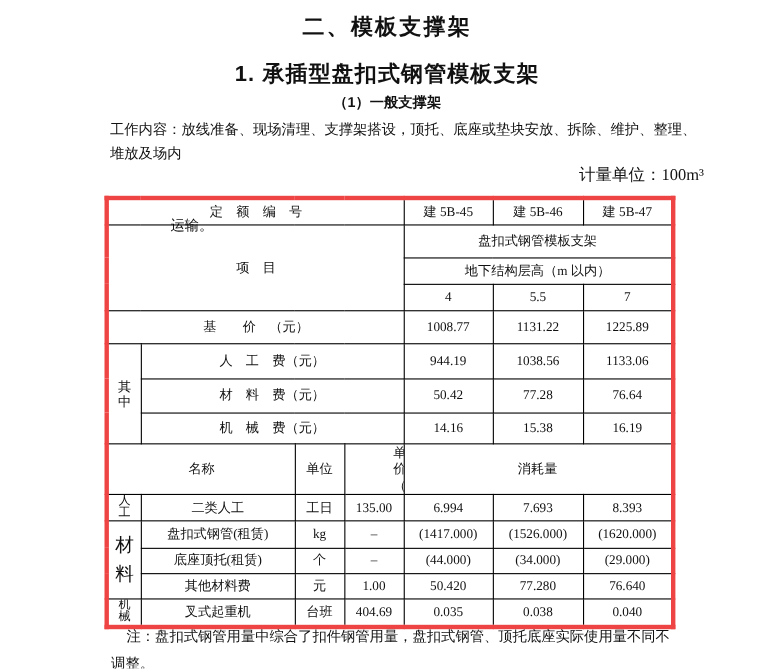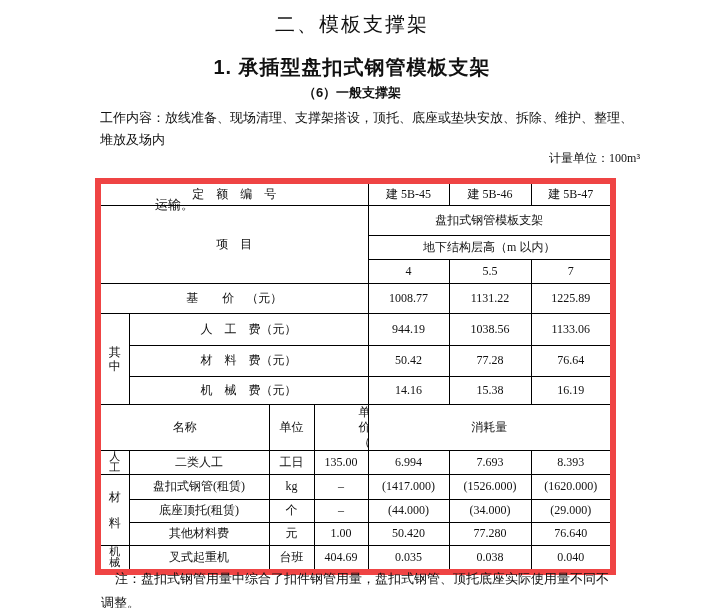--- a/index.html
+++ b/index.html
@@ -3,58 +3,58 @@
 <meta charset="utf-8">
 <style>
   html,body{margin:0;padding:0;background:#ffffff;}
   .page{
     position:relative;width:704px;height:608px;background:#ffffff;
     font-family:"Liberation Serif","DejaVu Serif",serif;color:#111;
     overflow:hidden;
   }
   .t1{position:absolute;top:11px;left:0;width:704px;text-align:center;
       font-family:"Liberation Sans","DejaVu Sans",sans-serif;
-      font-size:20px;font-weight:normal;letter-spacing:2px;}
+      font-size:20px;font-weight:bold;letter-spacing:2px;}
   .t2{position:absolute;top:54px;left:0;width:704px;text-align:center;
       font-family:"Liberation Sans","DejaVu Sans",sans-serif;
       font-size:20px;font-weight:bold;letter-spacing:1px;}
   .t3{position:absolute;top:84px;left:0;width:704px;text-align:center;
       font-family:"Liberation Sans","DejaVu Sans",sans-serif;
       font-size:13px;font-weight:bold;}
   .work{position:absolute;top:107px;left:100px;width:540px;
         font-size:13px;line-height:22px;}
   .work2{margin-left:55px;margin-top:43px;}
-  .unit{position:absolute;top:150px;right:64px;font-size:12px;}
+  .unit{position:absolute;top:150px;right:64px;font-size:15px;}
   .note{position:absolute;top:567px;left:101px;width:560px;
         font-size:13px;line-height:24px;}
   .note1{text-indent:14px;}
   table.quota{
     position:absolute;left:95px;top:178px;width:515px;
     border-collapse:collapse;table-layout:fixed;
-    font-size:12px;border:6px solid #ef4444;
+    font-size:12px;border:4px solid #ef4444;
   }
   table.quota td{
     border:1px solid #000;text-align:center;vertical-align:middle;
     padding:0;overflow:hidden;
   }
   td.name-cell{text-align:left;padding-left:11px;margin-top:16px;}
   .vtext{width:1em;margin:0 auto;word-break:break-all;text-align:center;}
   .vt-tight{font-size:11px;line-height:11.5px;}
   .vt-mid{font-size:12px;line-height:14px;}
-  .vt-spread{font-size:12px;line-height:26px;}
+  .vt-spread{font-size:17px;line-height:26px;}
   .two-line{line-height:15px;padding-left:44px;}
 </style>
 </head>
 <body>
 
 <div class="page">
 
   <div class="t1">二、模板支撑架</div>
   <div class="t2">1. 承插型盘扣式钢管模板支架</div>
-  <div class="t3">（6）一般支撑架</div>
+  <div class="t3">（1）一般支撑架</div>
 
   <div class="work">
     <div>工作内容：放线准备、现场清理、支撑架搭设，顶托、底座或垫块安放、拆除、维护、整理、堆放及场内</div>
     <div class="work2">运输。</div>
   </div>
 
   <div class="unit">计量单位：100m³</div>
 
   <table class="quota">
     <colgroup>

